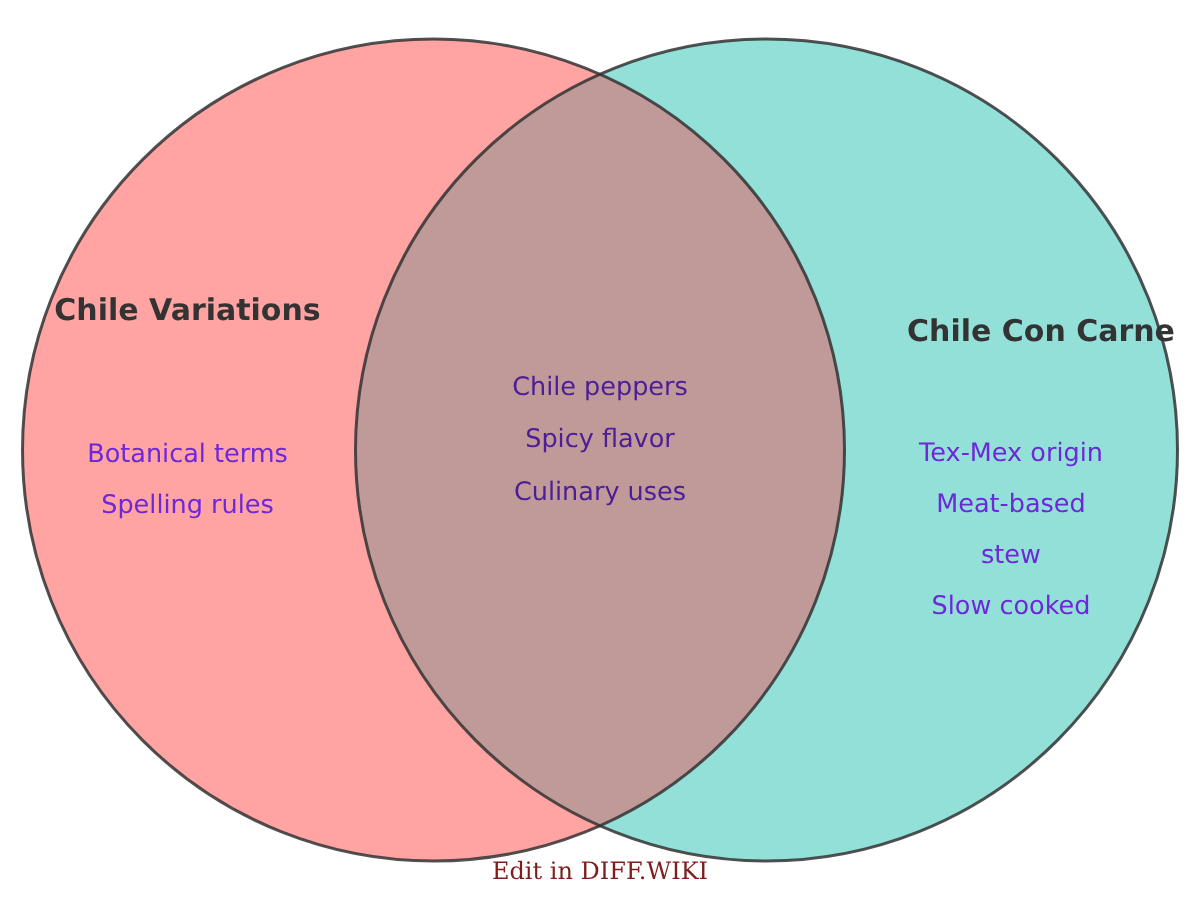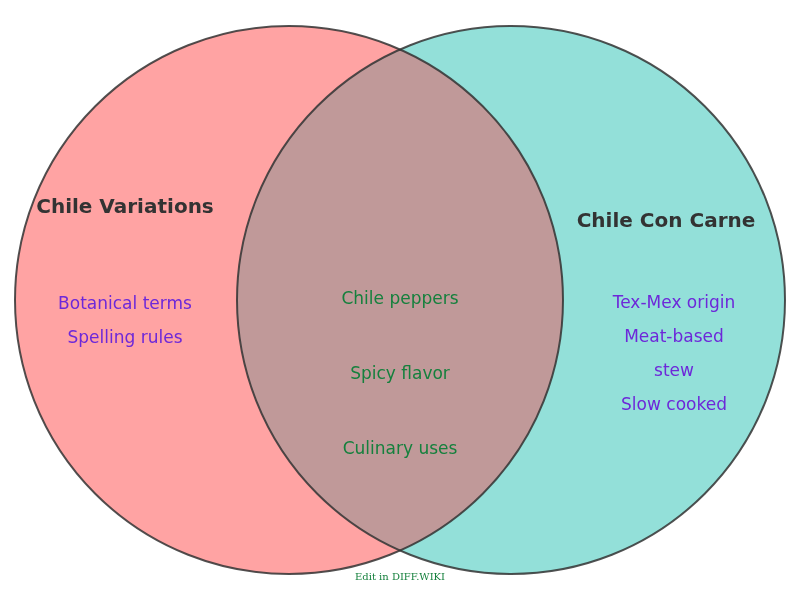--- a/index.html
+++ b/index.html
@@ -1,42 +1,42 @@
 <!DOCTYPE html>
 <html><head>
   <meta charset="utf-8">
   <style>
     html, body { margin: 0; padding: 0; background: #ffffff; }
     body { width: 800px; height: 600px; position: relative; overflow: hidden; font-family: "DejaVu Sans", sans-serif; }
     svg.venn { position: absolute; left: 0; top: 0; }
     .label { position: absolute; text-align: center; font-family: "DejaVu Sans", sans-serif; font-weight: bold; white-space: nowrap; transform: translateX(-50%); }
     .title { font-size: 20px; color: #333333; }
     .item { font-size: 17px; color: #6d28d9; line-height: 34px; }
-    .item.center { color: #15803d; line-height: 35px; margin-top: 40px; }
-    .footer { position: absolute; left: 400px; top: 571px; transform: translateX(-50%); font-family: "DejaVu Serif", serif; font-size: 10px; color: #15803d; white-space: nowrap; }
+    .item.center { color: #4c1d95; line-height: 35px; }
+    .footer { position: absolute; left: 400px; top: 571px; transform: translateX(-50%); font-family: "DejaVu Serif", serif; font-size: 16px; color: #7f1d1d; white-space: nowrap; }
     .list { position: absolute; transform: translateX(-50%); text-align: center; }
   </style>
 </head>
 <body>
 
 <svg class="venn" width="800" height="600" viewBox="0 0 800 600">
   <defs>
     <clipPath id="clipLeft">
       <ellipse cx="289" cy="300" rx="274" ry="274"></ellipse>
     </clipPath>
   </defs>
   <ellipse cx="289" cy="300" rx="274" ry="274" fill="#ffa3a3"></ellipse>
   <ellipse cx="511" cy="300" rx="274" ry="274" fill="#93e0d9"></ellipse>
   <ellipse cx="511" cy="300" rx="274" ry="274" fill="#c09999" clip-path="url(#clipLeft)"></ellipse>
   <ellipse cx="289" cy="300" rx="274" ry="274" fill="none" stroke="#333333" stroke-width="2" stroke-opacity="0.85"></ellipse>
   <ellipse cx="511" cy="300" rx="274" ry="274" fill="none" stroke="#333333" stroke-width="2" stroke-opacity="0.85"></ellipse>
 </svg>
 
 <div class="label title" style="left:125px; top:194px;">Chile Variations</div>
-<div class="label title" style="left:666px; top:208px;">Chile Con Carne</div>
+<div class="label title" style="left:694px; top:208px;">Chile Con Carne</div>
 
 <div class="list" style="left:125px; top:286px;">
   <div class="item">Botanical terms</div>
   <div class="item">Spelling rules</div>
 </div>
 
 <div class="list" style="left:400px; top:241px;">
   <div class="item center">Chile peppers</div>
   <div class="item center">Spicy flavor</div>
   <div class="item center">Culinary uses</div>

